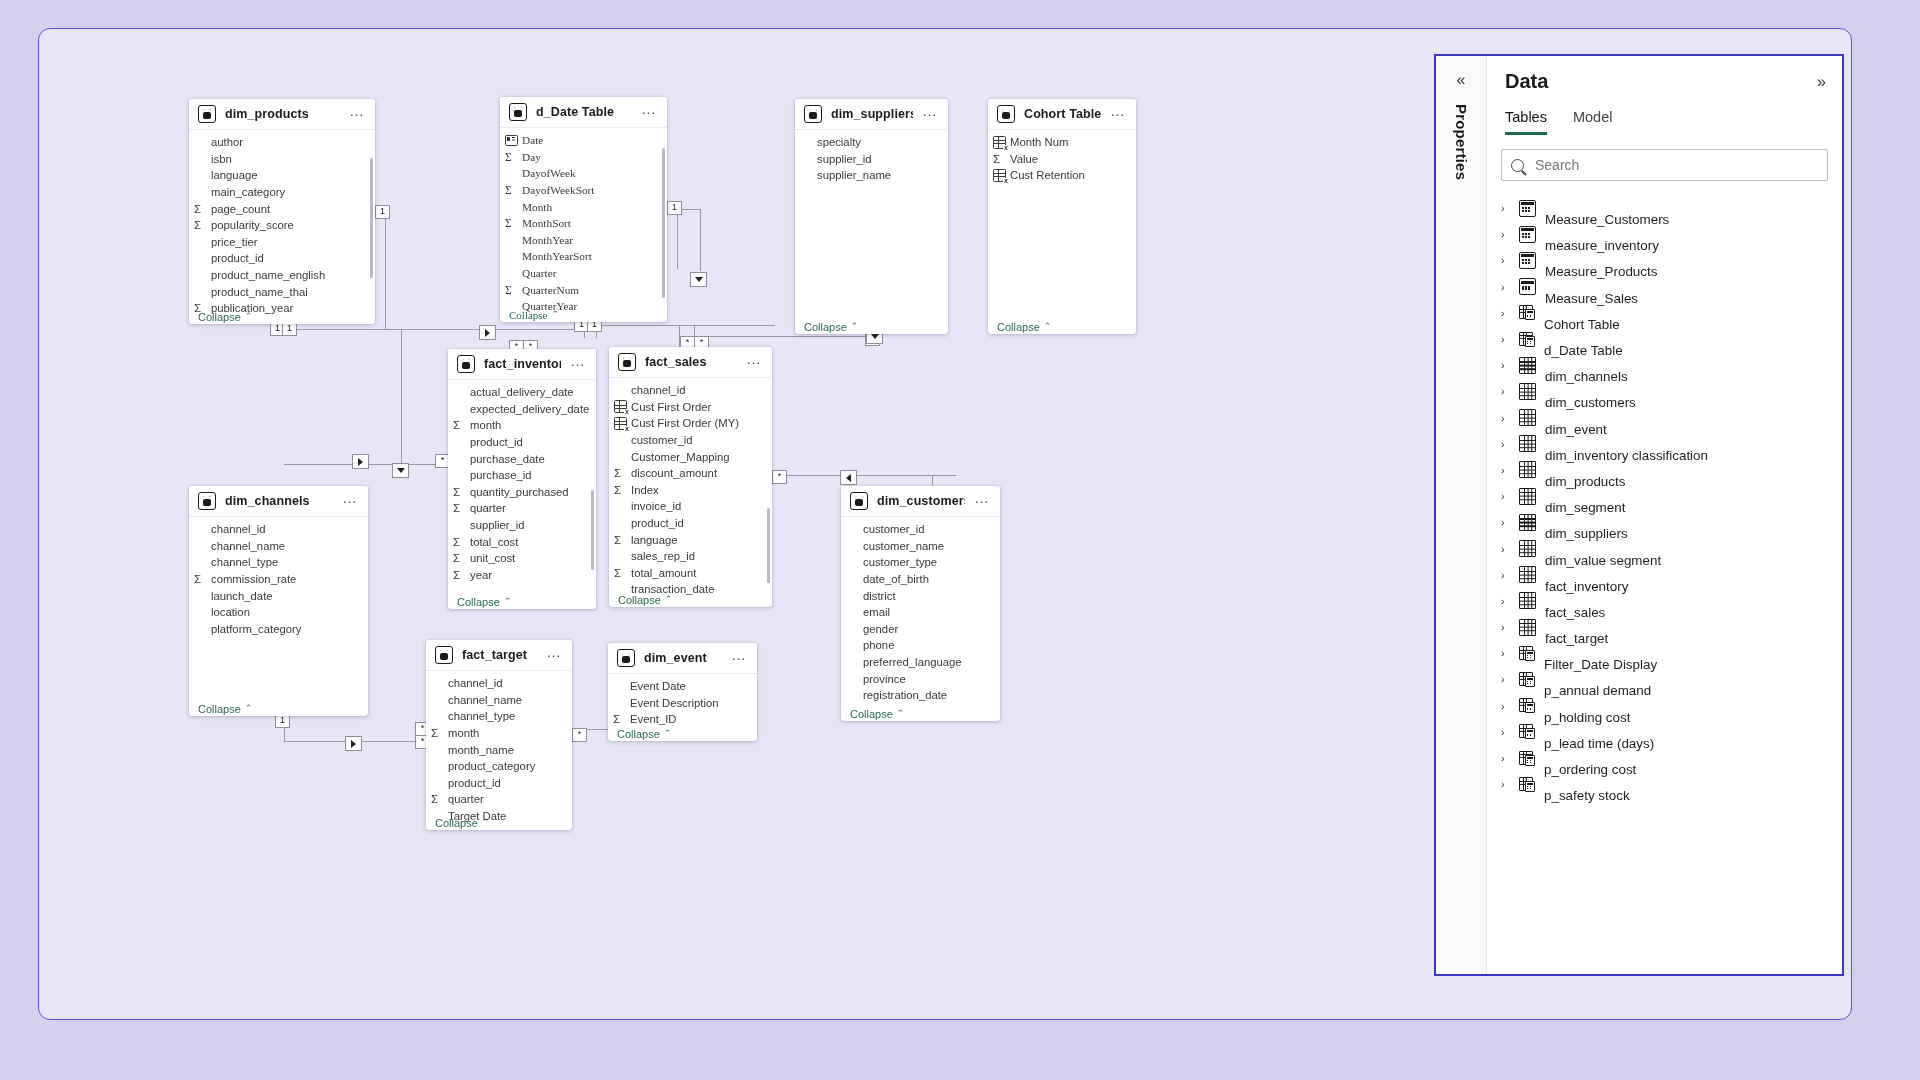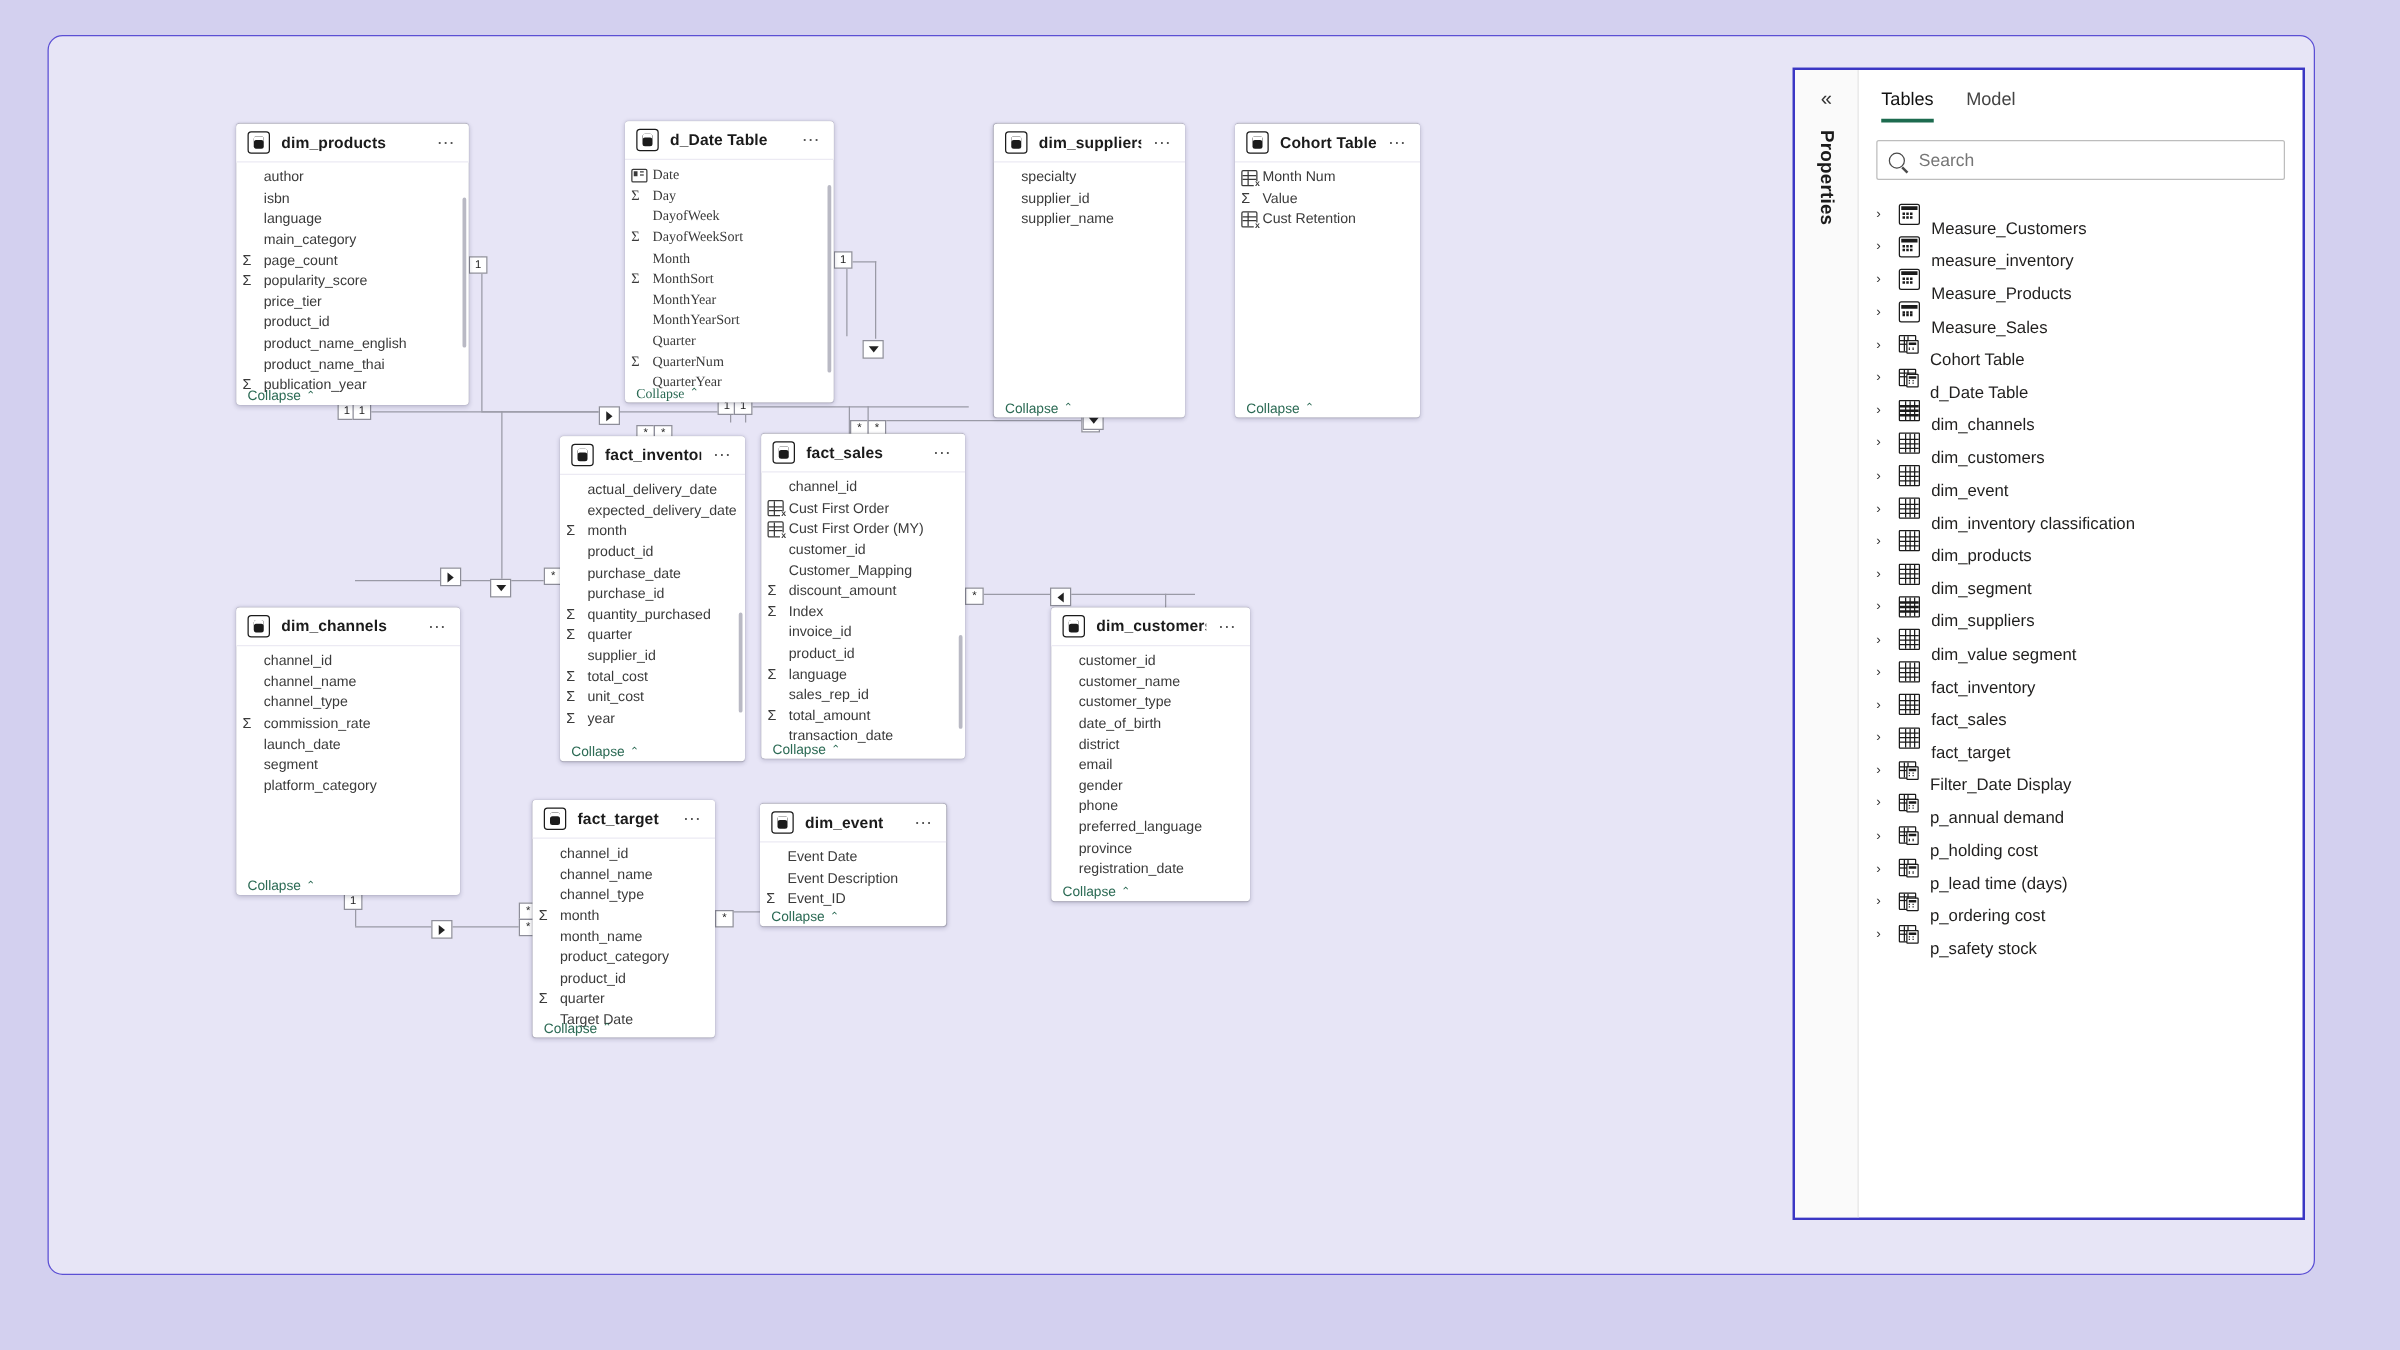--- a/index.html
+++ b/index.html
@@ -555,21 +555,21 @@
               <span>channel_type</span>
             </div>
             <div class="fld">
               <span class="gl g-sum"></span>
               <span>commission_rate</span>
             </div>
             <div class="fld">
               <span>launch_date</span>
             </div>
             <div class="fld">
-              <span>segment</span>
+              <span>location</span>
             </div>
             <div class="fld">
               <span>platform_category</span>
             </div>
             <div class="collapse">
               <span>Collapse</span>
               <span class="chev">⌃</span>
             </div>
           </div>
         </div>
@@ -692,20 +692,24 @@
         </div>
       </div>
   </div>
 
   <div class="rpanel">
     <div class="prop-rail">
       <div class="rail-chev">«</div>
       <div class="rail-text">Properties</div>
     </div>
     <div class="rpanel-main">
+      <div class="rp-head">
+        <div class="rp-title">Data</div>
+        <div class="rp-expand">»</div>
+      </div>
       <div class="rp-tabs" id="rp-tabs">
           <div class="rp-tab active">Tables</div>
           <div class="rp-tab">Model</div>
         </div>
       <div class="rp-search">
         <span class="mag"></span>
         <input type="text" placeholder="Search" style="">
       </div>
       <div class="rp-tree" id="rp-tree">
           <div class="tnode">

